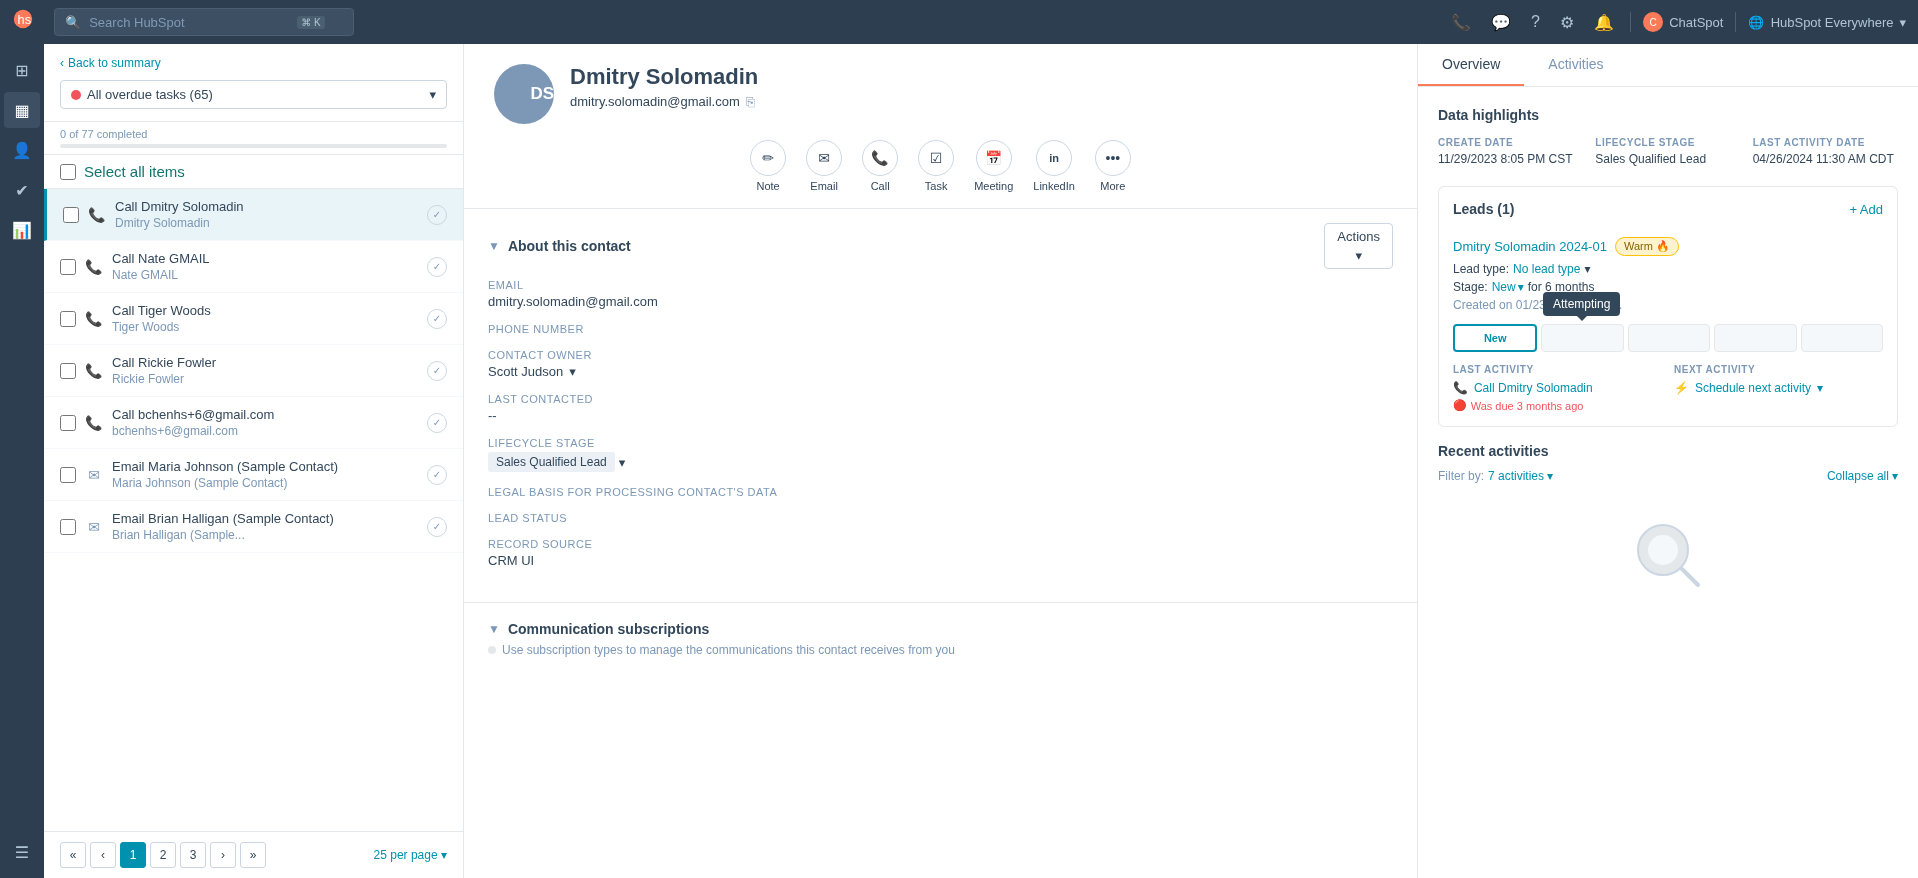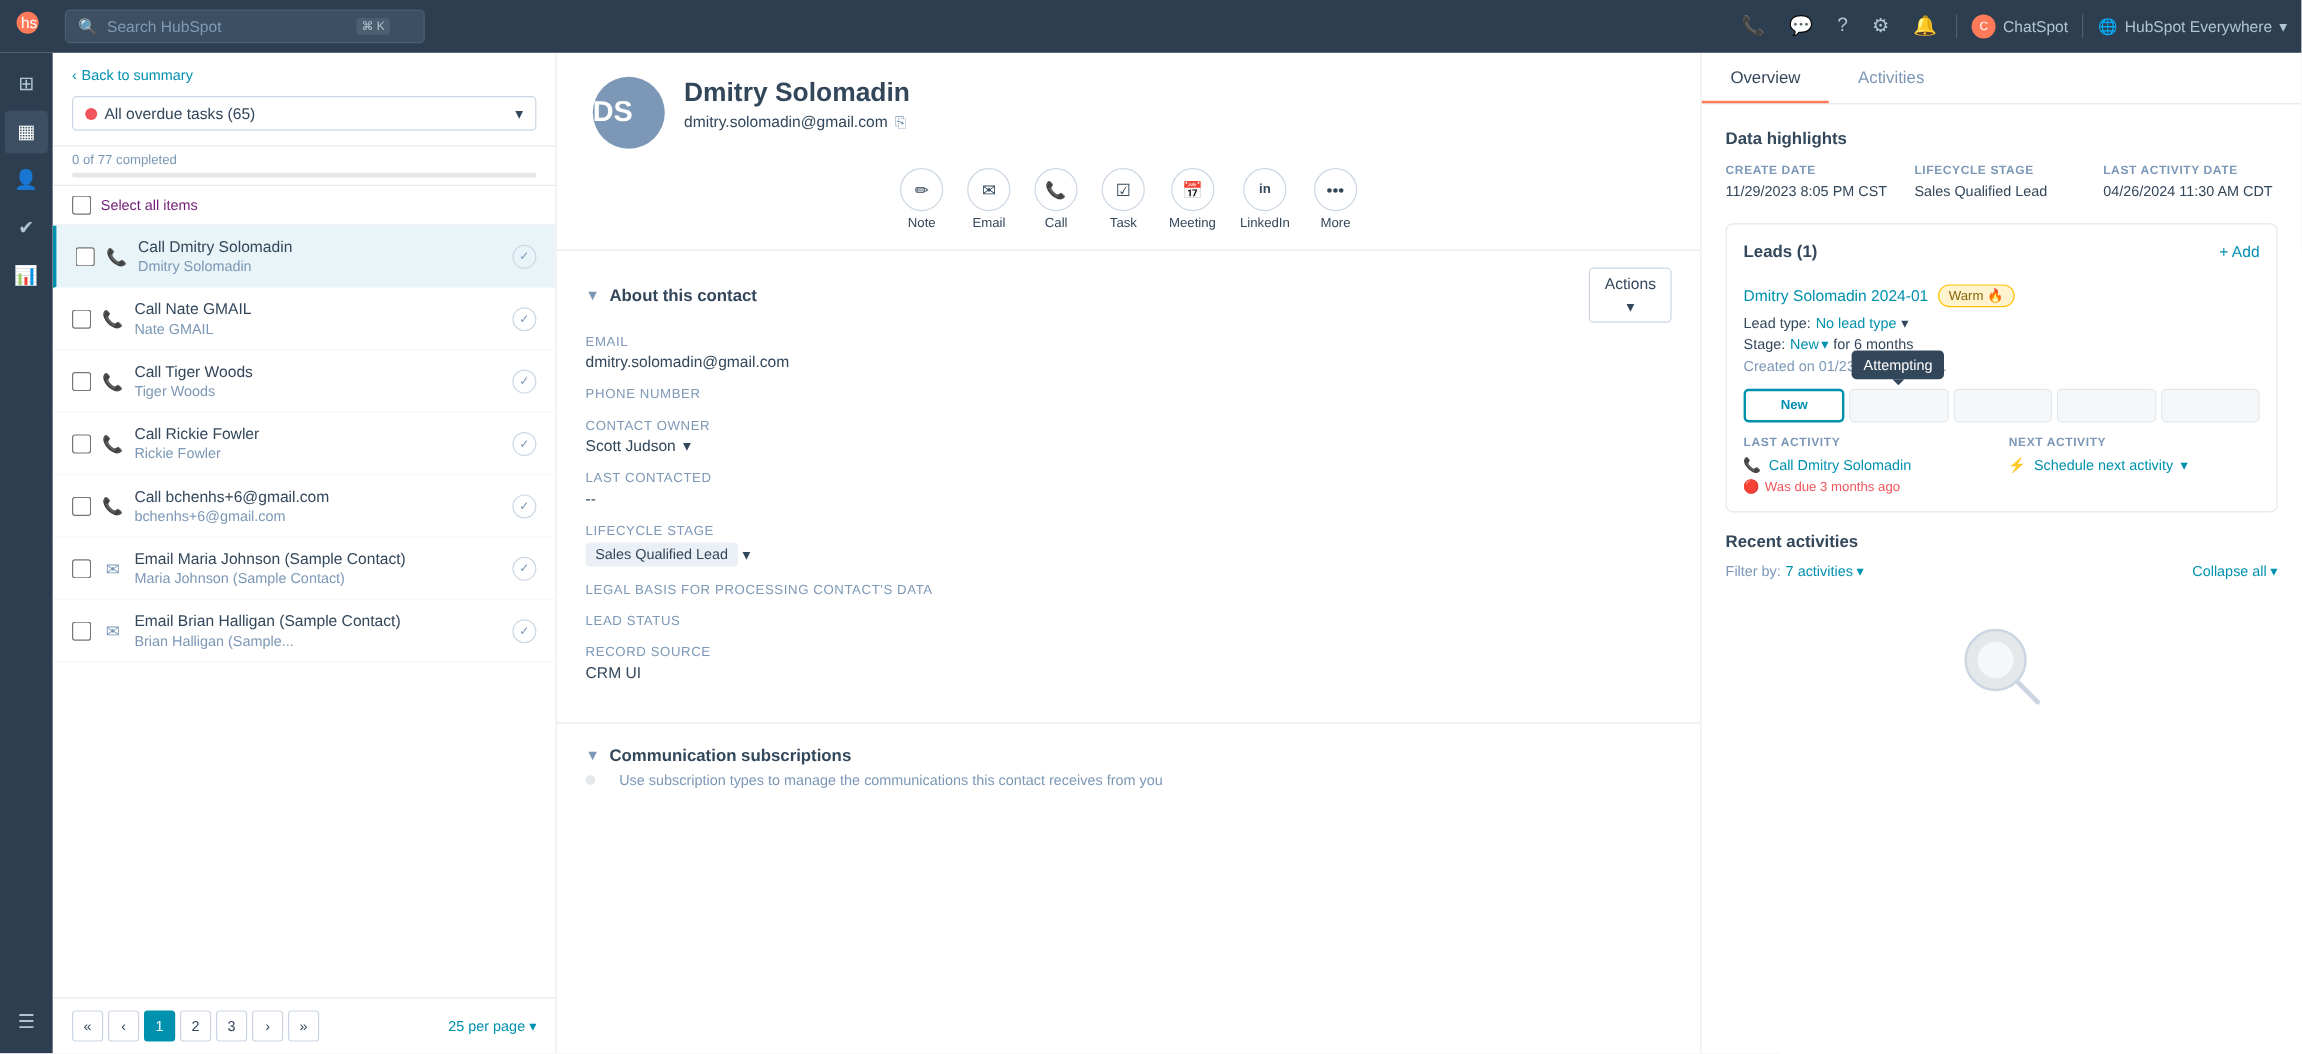--- a/index.html
+++ b/index.html
@@ -34,21 +34,21 @@
     .back-link { color: #0091ae; font-size: 12px; cursor: pointer; display: flex; align-items: center; gap: 4px; margin-bottom: 10px; }
     .task-filter-row { display: flex; align-items: center; gap: 8px; }
     .task-filter-select { flex: 1; border: 1px solid #cbd6e2; border-radius: 4px; padding: 6px 10px; background: white; color: #33475b; font-size: 13px; display: flex; align-items: center; justify-content: space-between; cursor: pointer; }
     .overdue-dot { width: 10px; height: 10px; background: #f2545b; border-radius: 50%; margin-right: 6px; }
     .task-progress { padding: 6px 16px; font-size: 11px; color: #7c98b6; border-bottom: 1px solid #e5e8eb; }
     .progress-bar { height: 4px; background: #e5e8eb; border-radius: 2px; margin-top: 4px; }
     .progress-fill { height: 100%; background: #0091ae; border-radius: 2px; width: 0%; }
 
     
     .select-all-row { padding: 8px 16px; display: flex; align-items: center; gap: 8px; border-bottom: 1px solid #e5e8eb; }
-    .select-all-row label { font-size: 12px; color: #701a75; }
+    .select-all-row label { font-size: 15px; color: #0f766e; }
 
     
     .task-list { flex: 1; overflow-y: auto; }
     .task-item { display: flex; align-items: center; padding: 10px 16px; border-bottom: 1px solid #f5f8fa; cursor: pointer; gap: 8px; }
     .task-item.selected { background: #e8f4f8; border-left: 3px solid #0091ae; }
     .task-item-checkbox { width: 16px; height: 16px; border: 1px solid #cbd6e2; border-radius: 3px; flex-shrink: 0; }
     .task-item-icon { width: 20px; height: 20px; display: flex; align-items: center; justify-content: center; color: #7c98b6; flex-shrink: 0; font-size: 14px; }
     .task-item-content { flex: 1; }
     .task-item-title { font-size: 13px; color: #33475b; font-weight: 500; }
     .task-item-subtitle { font-size: 12px; color: #7c98b6; margin-top: 2px; }
@@ -58,21 +58,21 @@
     .task-pagination { padding: 10px 16px; border-top: 1px solid #e5e8eb; display: flex; align-items: center; justify-content: space-between; }
     .pagination-btns { display: flex; align-items: center; gap: 4px; }
     .page-btn { width: 26px; height: 26px; display: flex; align-items: center; justify-content: center; border: 1px solid #cbd6e2; border-radius: 3px; cursor: pointer; font-size: 12px; color: #33475b; background: white; }
     .page-btn.active { background: #0091ae; color: white; border-color: #0091ae; }
     .per-page-select { font-size: 12px; color: #0091ae; cursor: pointer; }
 
     
     .contact-panel { flex: 1; background: white; display: flex; flex-direction: column; overflow: hidden; border-right: 1px solid #e5e8eb; }
     .contact-header { padding: 20px 30px 16px; border-bottom: 1px solid #e5e8eb; }
     .contact-top { display: flex; align-items: flex-start; gap: 16px; }
-    .contact-avatar { width: 60px; height: 60px; background: #7c98b6; border-radius: 50%; display: flex; align-items: center; justify-content: flex-start; color: white; font-size: 24px; font-weight: 600; flex-shrink: 0; }
+    .contact-avatar { width: 60px; height: 60px; background: #7c98b6; border-radius: 50%; display: flex; align-items: center; justify-content: flex-end; color: white; font-size: 17px; font-weight: 600; flex-shrink: 0; }
     .contact-info { flex: 1; }
     .contact-name { font-size: 22px; font-weight: 600; color: #33475b; }
     .contact-email-row { display: flex; align-items: center; gap: 6px; margin-top: 4px; }
     .contact-email { font-size: 13px; color: #33475b; }
     .copy-icon { color: #7c98b6; font-size: 12px; cursor: pointer; }
     .contact-actions { display: flex; gap: 20px; justify-content: center; margin-top: 16px; }
     .contact-action-btn { display: flex; flex-direction: column; align-items: center; gap: 4px; cursor: pointer; }
     .action-circle { width: 36px; height: 36px; border: 1px solid #cbd6e2; border-radius: 50%; display: flex; align-items: center; justify-content: center; color: #33475b; font-size: 14px; }
     .action-label { font-size: 11px; color: #33475b; }
 
@@ -87,21 +87,21 @@
     .field-label { font-size: 11px; color: #7c98b6; margin-bottom: 3px; text-transform: uppercase; letter-spacing: 0.5px; }
     .field-value { font-size: 13px; color: #33475b; }
     .field-value.empty { color: #7c98b6; }
     .owner-row { display: flex; align-items: flex-end; gap: 6px; }
     .lifecycle-row { display: flex; align-items: center; gap: 4px; }
     .lifecycle-tag { background: #eaf0f6; border-radius: 3px; padding: 3px 8px; font-size: 12px; color: #33475b; }
 
     .section-divider { border: none; border-top: 1px solid #e5e8eb; margin: 4px 0; }
 
     .subscriptions-section { padding: 14px 24px; }
-    .subscriptions-desc { font-size: 12px; color: #7c98b6; margin-top: 6px; display: flex; align-items: center; gap: 20px; }
+    .subscriptions-desc { font-size: 12px; color: #7c98b6; margin-top: 6px; display: flex; align-items: center; gap: 6px; }
     .sub-dot { width: 8px; height: 8px; background: #e5e8eb; border-radius: 50%; flex-shrink: 0; }
 
     
     .right-panel { width: 500px; background: white; display: flex; flex-direction: column; overflow: hidden; flex-shrink: 0; justify-content: flex-end; }
     .right-panel-tabs { display: flex; border-bottom: 1px solid #e5e8eb; flex-shrink: 0; }
     .right-tab { padding: 12px 24px; font-size: 14px; color: #7c98b6; cursor: pointer; border-bottom: 2px solid transparent; }
     .right-tab.active { color: #33475b; font-weight: 500; border-bottom-color: #ff7a59; }
     .right-panel-body { flex: 1; overflow-y: auto; padding: 20px; }
 
     

